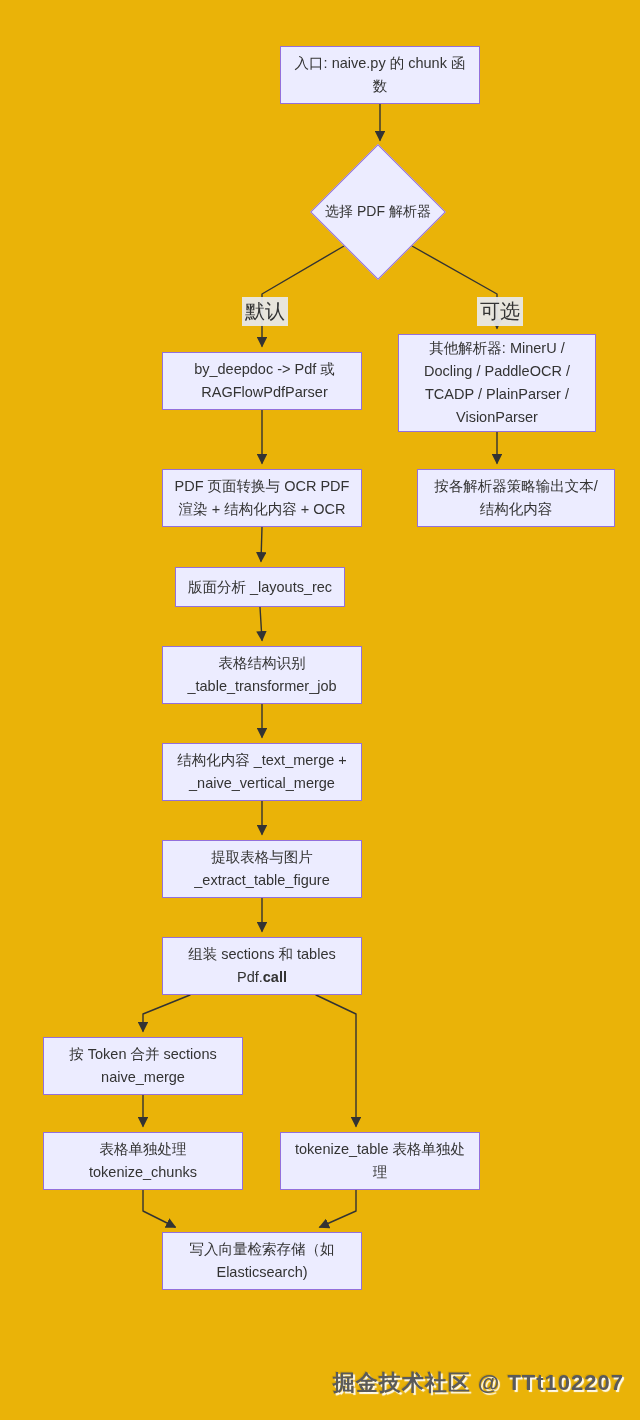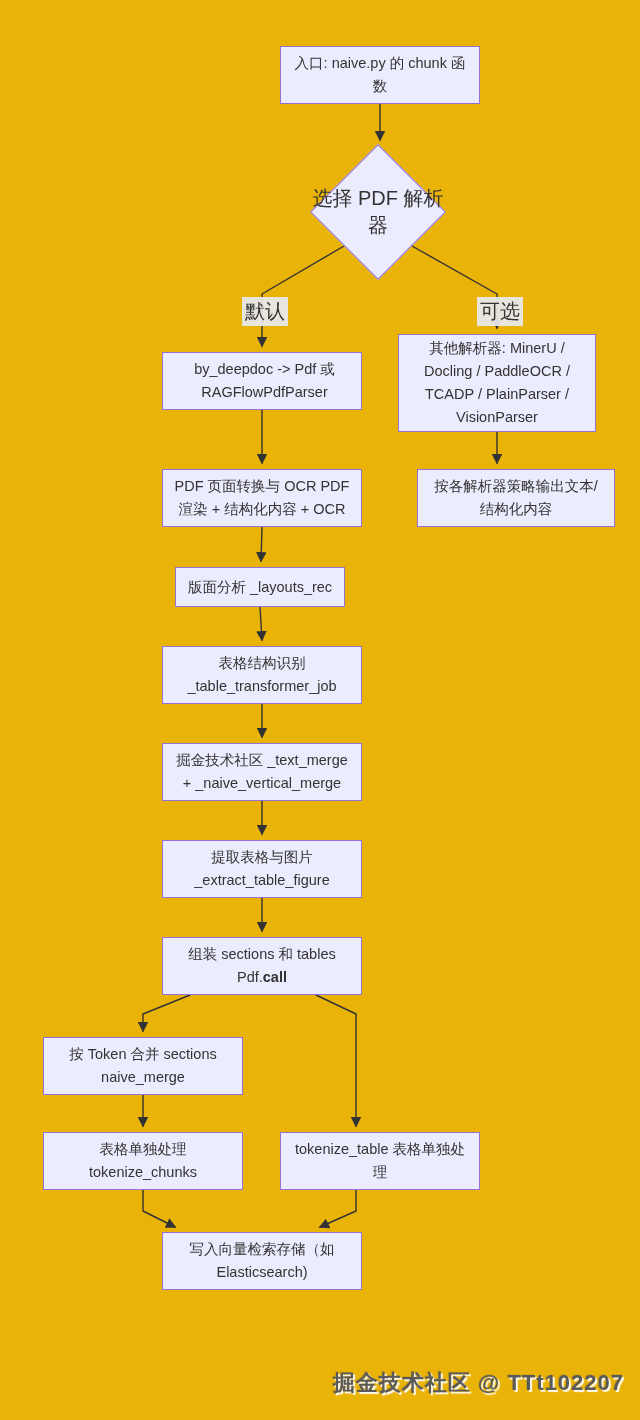--- a/index.html
+++ b/index.html
@@ -27,21 +27,21 @@
     position:absolute;
     width:96px;height:96px;
     background:#ECECFF;
     border:1px solid #9370DB;
     box-sizing:border-box;
     transform:rotate(45deg);
   }
   .diamond-label{
     position:absolute;
     display:flex;align-items:center;justify-content:center;
-    text-align:center;font-size:20px;color:#333333;
+    text-align:center;font-size:14px;color:#333333;
     background:transparent;border:none;padding:0;
   }
   .edge-label{
     position:absolute;
     background:rgba(232,232,232,0.95);
     font-size:20px;color:#333333;
     padding:1px 3px;
     text-align:center;
   }
   .bold{font-weight:bold;}
@@ -118,21 +118,21 @@
 
   <div class="node" style="left:175px;top:567px;width:170px;height:40px;">
     <span>版面分析 _layouts_rec</span>
   </div>
 
   <div class="node" style="left:162px;top:646px;width:200px;height:58px;">
     <span>表格结构识别 _table_transformer_job</span>
   </div>
 
   <div class="node" style="left:162px;top:743px;width:200px;height:58px;">
-    <span>掘金技术社区 _text_merge + _naive_vertical_merge</span>
+    <span>结构化内容 _text_merge + _naive_vertical_merge</span>
   </div>
 
   <div class="node" style="left:162px;top:937px;width:200px;height:58px;">
     <span>
       <span>组装 sections 和 tables</span><br>
       <span>Pdf.</span><span class="bold">call</span>
     </span>
   </div>
 
   <div class="node" style="left:162px;top:840px;width:200px;height:58px;">

